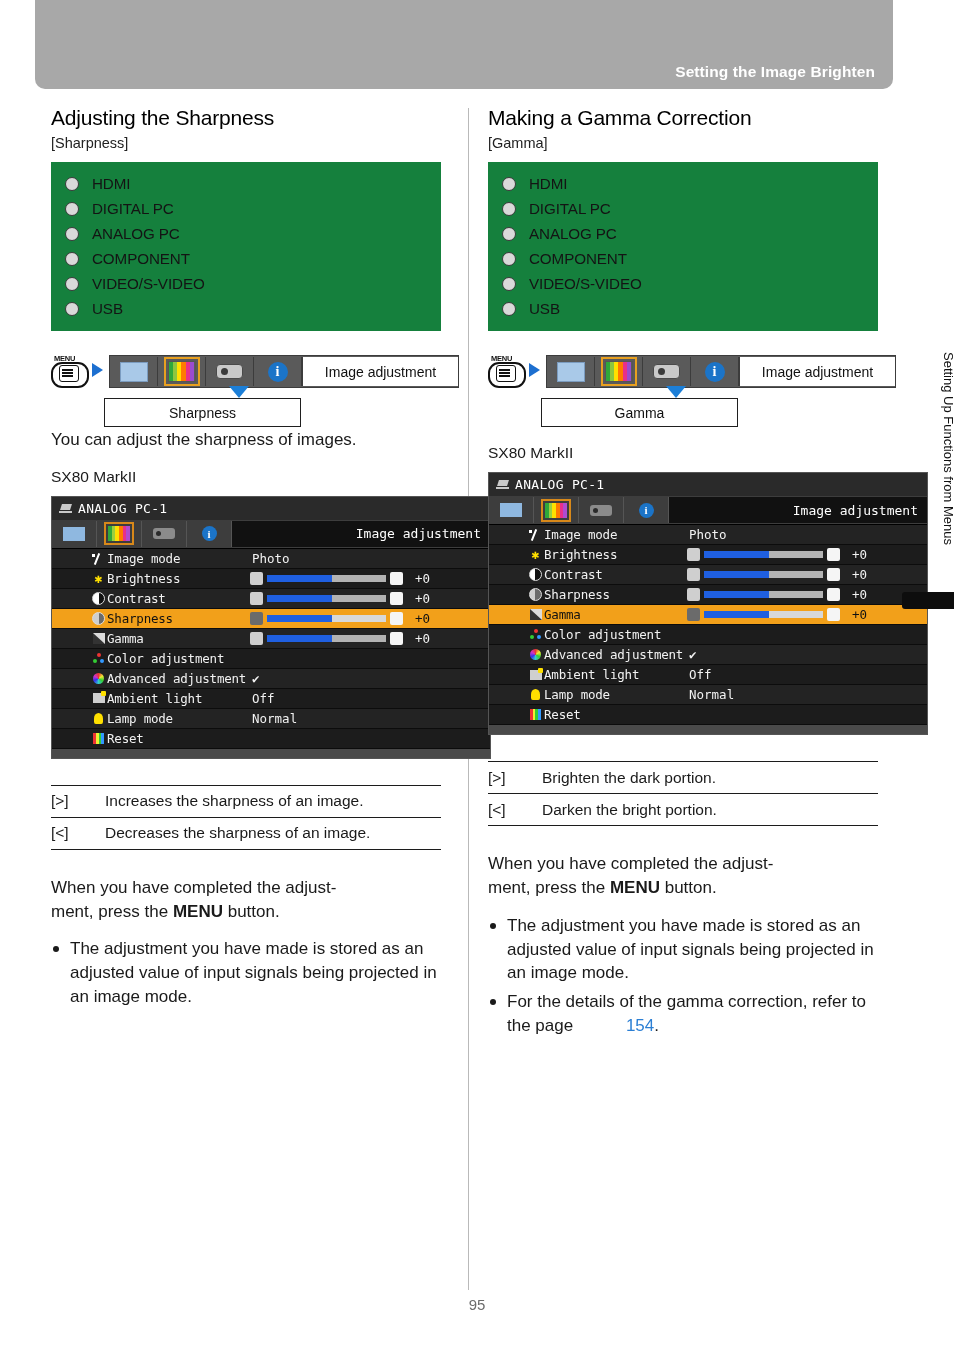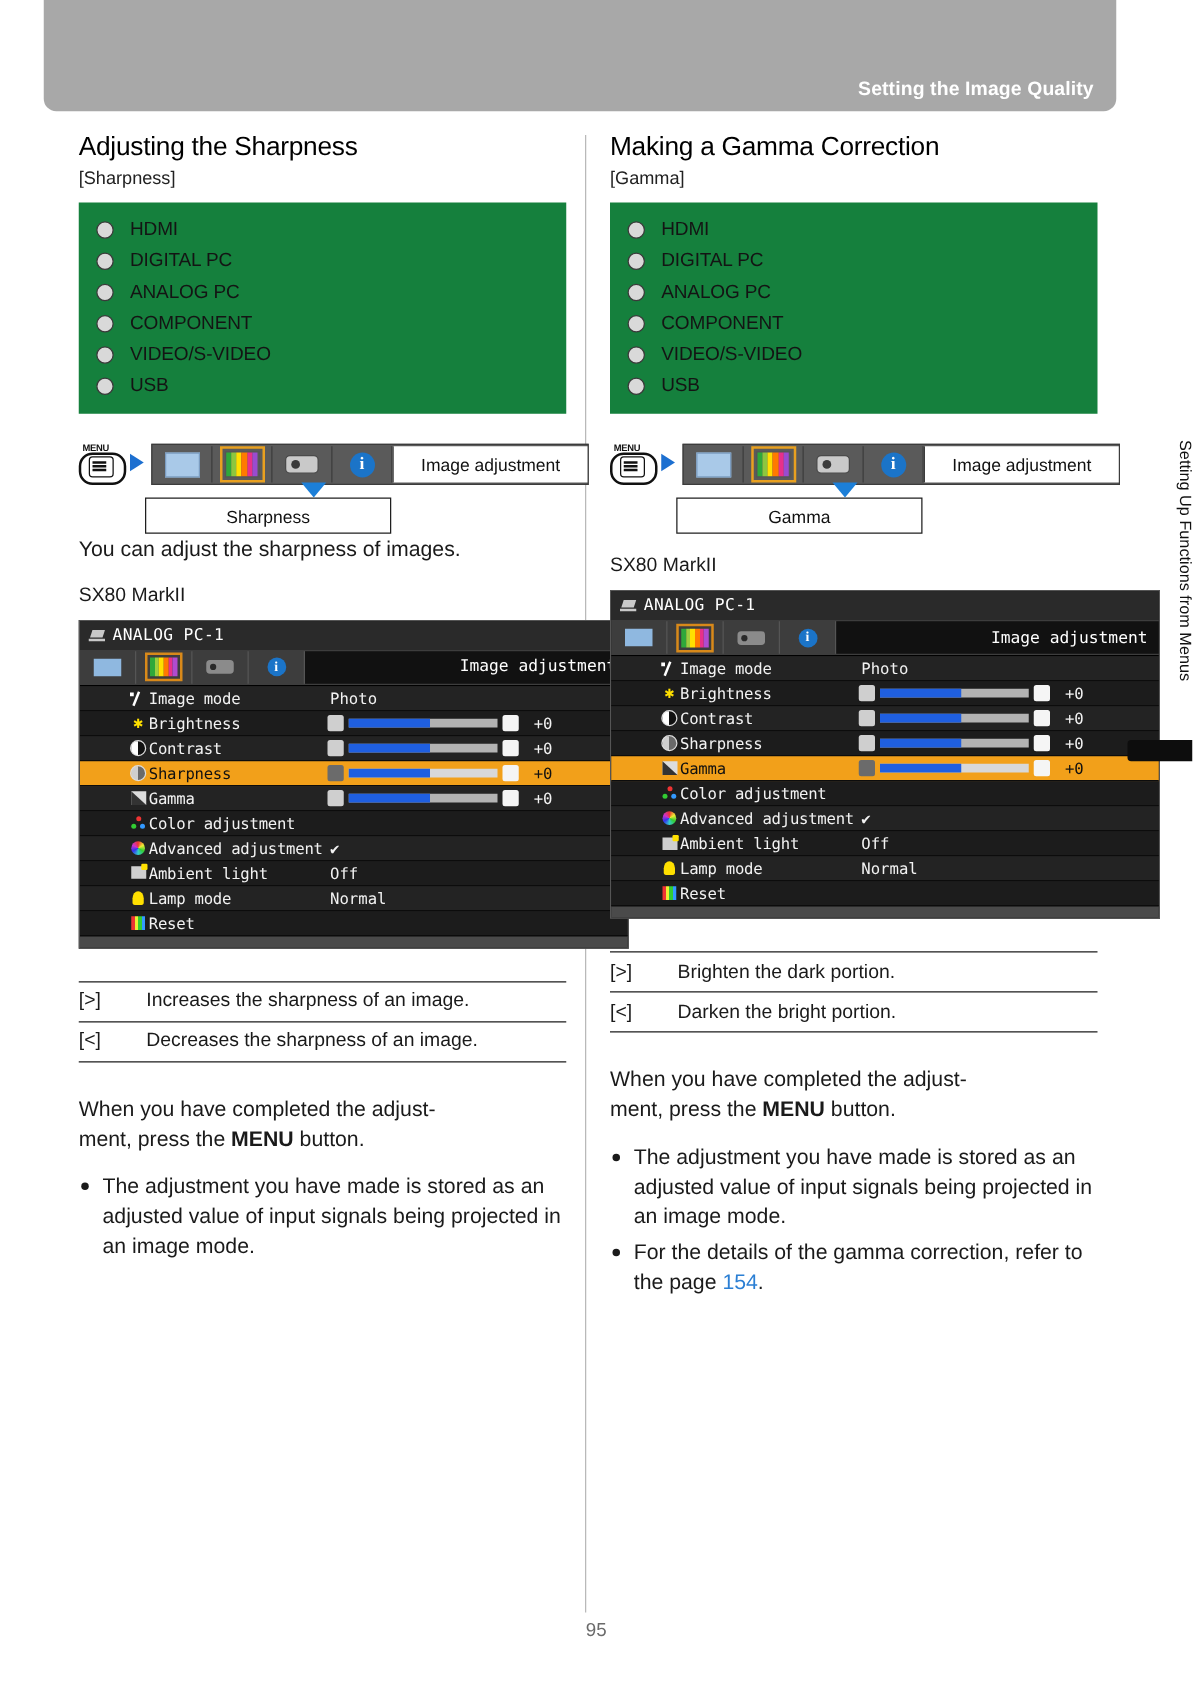--- a/index.html
+++ b/index.html
@@ -19,21 +19,21 @@
     position:absolute;right:18px;bottom:8px;
     color:#ffffff;font-size:15.5px;font-weight:bold;letter-spacing:.1px;
   }
   
   .col-divider{
     position:absolute;left:468px;top:108px;width:1px;height:1182px;
     background:#b9b9b9;
   }
   
   .col{position:absolute;top:105px;width:390px;}
-  .col-left{left:63px;}
+  .col-left{left:51px;}
   .col-right{left:488px;}
 
   h2.section-title{
     margin:0 0 4px 0;font-size:21px;font-weight:normal;letter-spacing:-.2px;
     color:#000;line-height:1.25;
   }
   .bracket-label{font-size:14.5px;color:#222;margin:0 0 11px 0;}
 
   
   .source-box{
@@ -210,21 +210,21 @@
 
   .afterpara{margin-top:26px;font-size:17px;line-height:1.4;color:#1a1a1a;}
   .afterpara b{font-weight:bold;}
   .bullets{margin:14px 0 0 0;padding:0;list-style:none;}
   .bullets li{
     position:relative;padding-left:19px;font-size:17px;line-height:1.4;margin-bottom:5px;color:#1a1a1a;
   }
   .bullets li:before{
     content:"";position:absolute;left:2px;top:9px;width:6px;height:6px;border-radius:50%;background:#1a1a1a;
   }
-  .pageref{color:#2b7fd4;}
+  .pageref{color:#2b7fd4;margin-left:48px;}
 
   
   .side-bar{
     position:absolute;right:0;top:592px;width:52px;height:17px;background:#0d0d0d;border-radius:3px 0 0 3px;
   }
   .side-text{
     position:absolute;right:-2px;top:600px;width:270px;
     font-size:13px;color:#111;
     transform:rotate(90deg);transform-origin:right top;
     text-align:left;padding-left:22px;box-sizing:border-box;
@@ -233,21 +233,21 @@
   
   .pagenum{
     position:absolute;left:0;right:0;top:1296px;text-align:center;
     font-size:15px;color:#6b6b6b;
   }
 </style>
 </head>
 <body>
 
 <div class="header-band">
-  <div class="header-title">Setting the Image Quality</div>
+  <div class="header-title">Setting the Image Brighten</div>
 </div>
 
 <div class="col-divider"></div>
 
 <div class="col col-left">
   <h2 class="section-title">Adjusting the Sharpness</h2>
   <div class="bracket-label">[Sharpness]</div>
 
   <div class="source-box">
     <div class="source-col">

